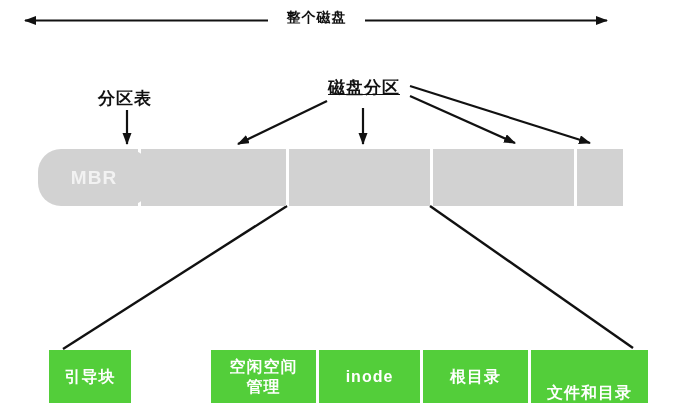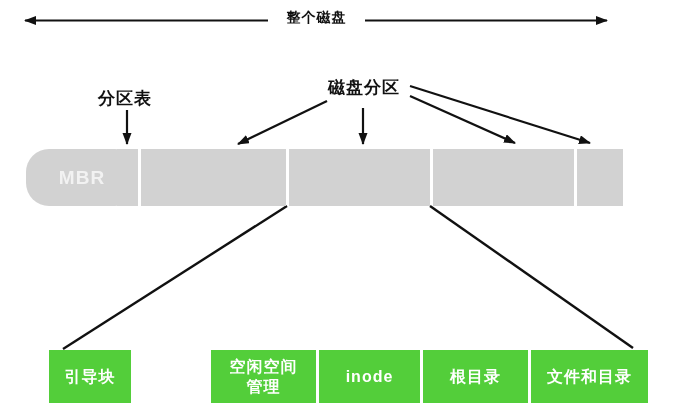--- a/index.html
+++ b/index.html
@@ -114,24 +114,24 @@
     <line class="arrow-line" x1="410" y1="86" x2="590" y2="143" marker-end="url(#ah)"></line>
     <line class="arrow-line" x1="410" y1="96" x2="515" y2="143" marker-end="url(#ah)"></line>
 
     <line class="plain-line" x1="287" y1="206" x2="63" y2="349"></line>
     <line class="plain-line" x1="430" y1="206" x2="633" y2="348"></line>
   </svg>
 
   <div class="title-label">整个磁盘</div>
 
   <div class="diagram-label" style="left:98px; top:87px;">分区表</div>
-  <div class="diagram-label" style="left:328px; top:76px;">磁盘分区</div>
+  <div class="diagram-label" style="left:328px; top:76px;text-decoration:underline;">磁盘分区</div>
 
   <div class="disk-bar">
-    <div class="disk-seg" style="left:4px; width:112px;border-radius:23px;">
+    <div class="disk-seg" style="left:16px; width:112px;border-radius:23px;">
       <div class="mbr-label">MBR</div>
     </div>
     <div class="disk-seg" style="left:95px; width:21px;"></div>
     <div class="disk-seg" style="left:119px; width:145px;"></div>
     <div class="disk-seg" style="left:267px; width:141px;"></div>
     <div class="disk-seg" style="left:411px; width:141px;"></div>
     <div class="disk-seg" style="left:555px; width:46px;"></div>
   </div>
 
   <div class="fs-bar">
@@ -141,18 +141,18 @@
     <div class="fs-block" style="left:162px; width:105px;">
       <span class="fs-block-label">空闲空间
 管理</span>
     </div>
     <div class="fs-block" style="left:270px; width:101px;">
       <span class="fs-block-label">inode</span>
     </div>
     <div class="fs-block" style="left:374px; width:105px;">
       <span class="fs-block-label">根目录</span>
     </div>
-    <div class="fs-block" style="left:482px; width:117px;">
+    <div class="fs-block" style="left:482px; width:117px;align-items:flex-end;">
       <span class="fs-block-label">文件和目录</span>
     </div>
   </div>
 
 </div>
 
 </body></html>

